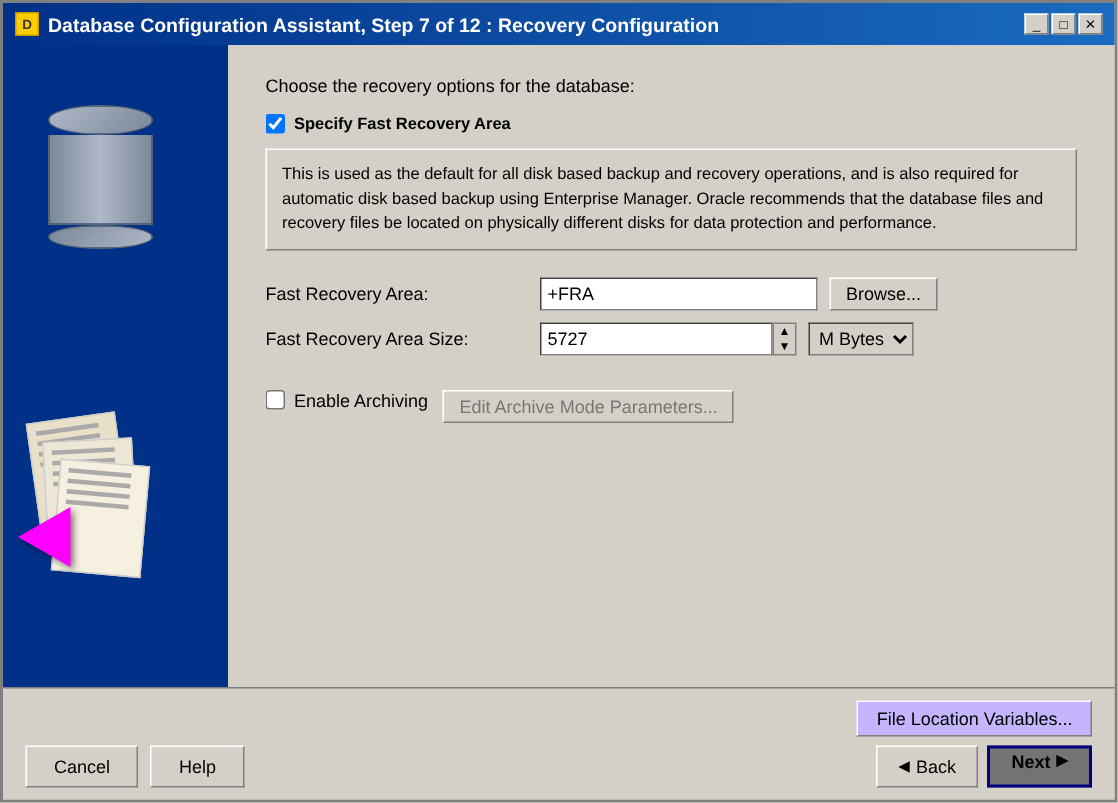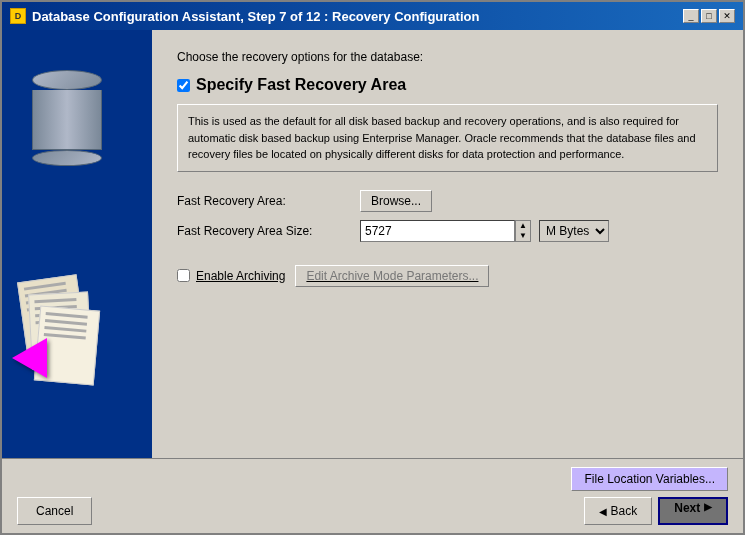--- a/index.html
+++ b/index.html
@@ -170,21 +170,21 @@
       display: flex;
       align-items: center;
       gap: 6px;
       margin-bottom: 10px;
     }
     .checkbox-row input[type="checkbox"] {
       width: 13px;
       height: 13px;
     }
     .checkbox-label {
-      font-size: 16px;
+      font-size: 11px;
       font-weight: bold;
     }
     .description-box {
       background: #d4d0c8;
       border: 1px solid #808080;
       border-top: 1px solid #ffffff;
       border-left: 1px solid #ffffff;
       padding: 8px 10px;
       font-size: 11px;
       line-height: 1.5;
@@ -260,24 +260,23 @@
       border: 1px solid #808080;
       border-top: 1px solid #404040;
       border-left: 1px solid #404040;
       background: #d4d0c8;
       font-size: 12px;
       padding: 0 2px;
       cursor: pointer;
     }
     .archiving-row {
       display: flex;
-      align-items: center;
+      align-items: flex-start;
       gap: 10px;
       margin-top: 15px;
-      text-decoration: underline;
     }
     .archive-checkbox-row {
       display: flex;
       align-items: center;
       gap: 6px;
     }
     .edit-archive-btn {
       height: 22px;
       padding: 1px 10px;
       background: #d4d0c8;
@@ -418,20 +417,21 @@
 
       <div class="checkbox-row">
         <input type="checkbox" id="fast-recovery-cb" checked="" style="">
         <label class="checkbox-label" for="fast-recovery-cb">Specify Fast Recovery Area</label>
       </div>
 
       <div class="description-box">This is used as the default for all disk based backup and recovery operations, and is also required for automatic disk based backup using Enterprise Manager. Oracle recommends that the database files and recovery files be located on physically different disks for data protection and performance.</div>
 
       <div class="form-row">
         <label class="form-label">Fast Recovery Area:</label>
+        <input type="text" class="form-input" value="+FRA" style="">
         <button class="browse-btn">Browse...</button>
       </div>
 
       <div class="form-row">
         <label class="form-label">Fast Recovery Area Size:</label>
         <div class="size-input-group">
           <input type="text" class="size-input" value="5727" style="">
           <div class="spinner">
             <button class="spinner-up">▲</button>
             <button class="spinner-down">▼</button>
@@ -453,20 +453,21 @@
     </div>
   </div>
 
   <div class="bottom-bar">
     <div class="bottom-top-row">
       <button class="file-loc-btn">File Location Variables...</button>
     </div>
     <div class="bottom-nav-row">
       <div class="nav-left">
         <button class="nav-btn">Cancel</button>
+        <button class="nav-btn">Help</button>
       </div>
       <div class="nav-right">
         <button class="nav-btn-back">
           <span class="arrow-left">◀</span>
           <span>Back</span>
         </button>
         <button class="nav-btn-next">
           <span>Next</span>
           <span class="arrow-right">▶</span>
         </button>

